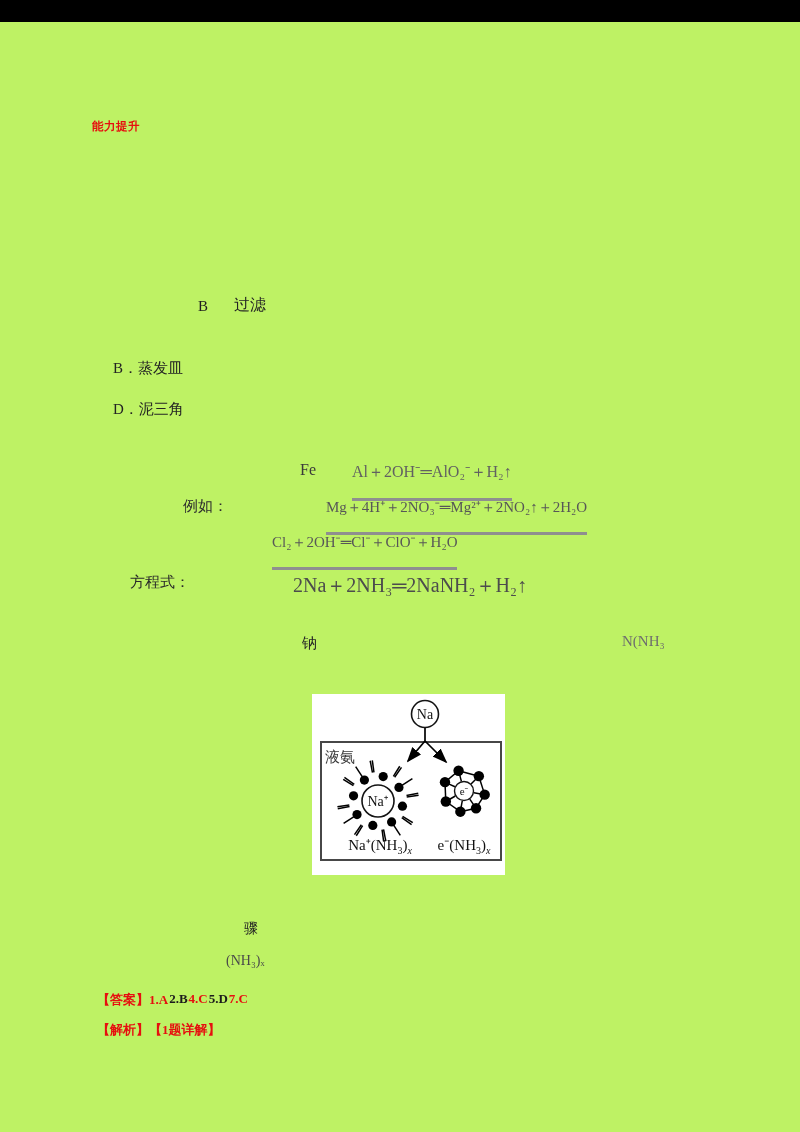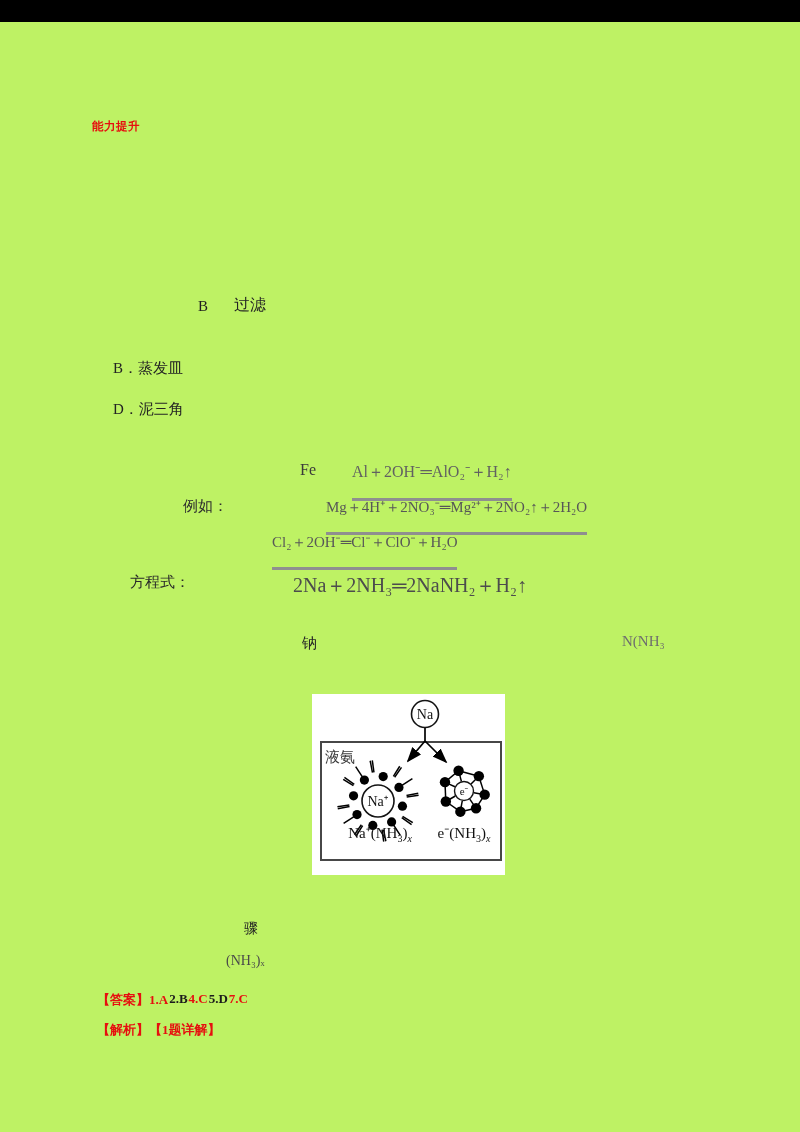--- a/index.html
+++ b/index.html
@@ -4,21 +4,21 @@
 <style>
   html,body{margin:0;padding:0;background:#000;}
   .page{position:relative;width:800px;height:1132px;background:#bef264;overflow:hidden;
         font-family:"Liberation Sans",sans-serif;margin-top:22px;}
   .fr{position:absolute;white-space:nowrap;font-family:"Liberation Serif",serif;}
   .ul{border-bottom:3px solid #8f8f8f;padding-bottom:15px;}
   .heading{position:absolute;left:92px;top:97px;font:bold 11.5px "Liberation Serif",serif;
            color:#e60f0f;letter-spacing:.5px;}
   .diagram{position:absolute;left:312px;top:672px;width:193px;height:181px;background:#ffffff;}
   .diagram svg{position:absolute;left:0;top:0;}
-  .cap{position:absolute;top:128px;text-align:center;font-family:"Liberation Serif",serif;
+  .cap{position:absolute;top:140px;text-align:center;font-family:"Liberation Serif",serif;
        font-size:15px;color:#111;}
   .cap sub{font-size:10px;}
   .itx{font-style:italic;}
   .ans{position:absolute;left:97px;top:969px;display:flex;gap:1px;
        font:bold 13px "Liberation Serif",serif;white-space:nowrap;}
   .ans .red{color:#e60f0f;}
   .ans .hid{color:#1c1c1c;}
   .analysis{position:absolute;left:97px;top:999px;font:bold 13px "Liberation Serif",serif;
             color:#e60f0f;white-space:nowrap;}
 </style>

